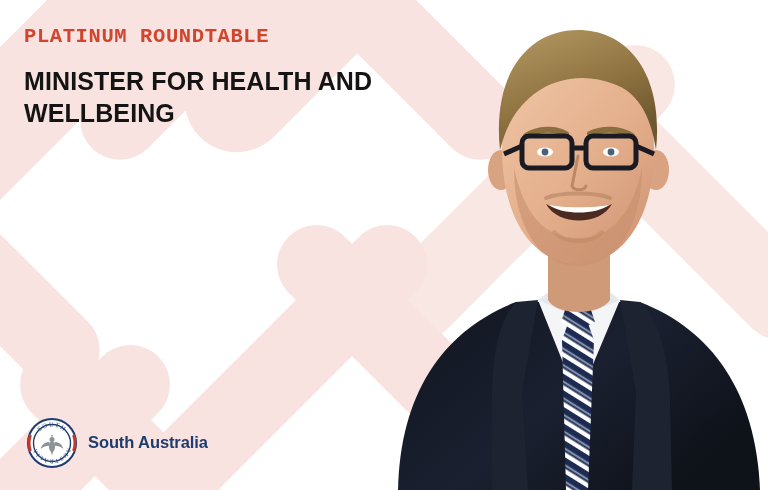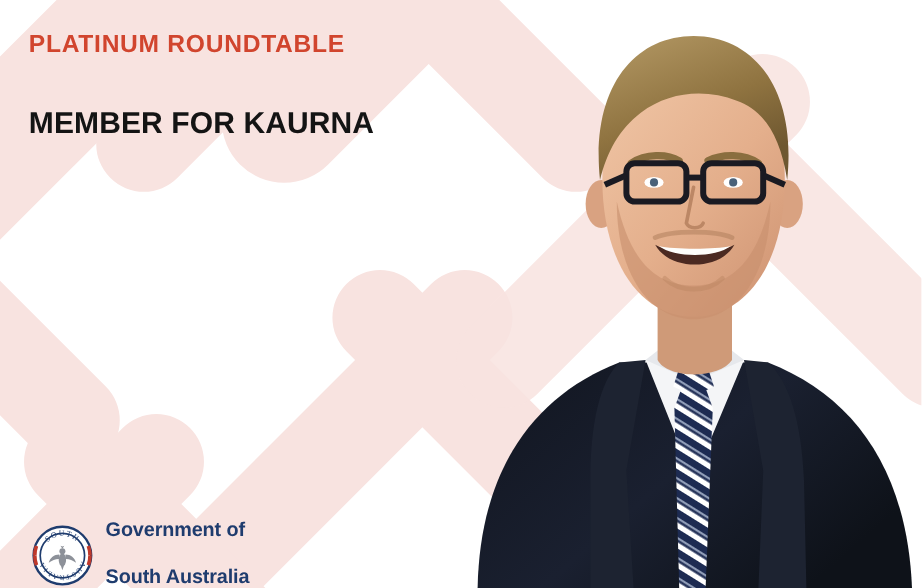--- a/index.html
+++ b/index.html
@@ -38,20 +38,21 @@
     z-index: 3;
   }
   .eyebrow {
     font-size: 20.5px;
     font-weight: 700;
     letter-spacing: 0.6px;
     color: #d1452e;
     line-height: 1.1;
     margin: 0 0 16px 0;
     white-space: nowrap;
+    font-family: Liberation Mono, monospace;
   }
   .headline {
     font-size: 25px;
     font-weight: 700;
     letter-spacing: 0.1px;
     color: #141414;
     line-height: 1.28;
     margin: 0;
     max-width: 400px;
   }
@@ -138,21 +139,21 @@
 
         <g transform="translate(600,120) scale(1.28)" opacity="0.85">
           <use href="#chev"></use>
         </g>
       </g>
     </svg>
   </div>
 
   <div class="text-block">
     <div class="eyebrow">PLATINUM ROUNDTABLE</div>
-    <div class="headline second">MEMBER FOR KAURNA</div>
+    <div class="headline">MINISTER FOR HEALTH AND WELLBEING</div>
   </div>
 
 
   <div class="gov-logo">
     <svg class="gov-crest" width="52" height="52" viewBox="0 0 52 52" xmlns="http://www.w3.org/2000/svg" aria-hidden="true">
       <circle cx="26" cy="26" r="24" fill="#ffffff" stroke="#1f3c6e" stroke-width="2"></circle>
       <circle cx="26" cy="26" r="18.5" fill="#ffffff" stroke="#1f3c6e" stroke-width="1.4"></circle>
 
       <path d="M3 26 A23 23 0 0 1 4.4 18" stroke="#c0392b" stroke-width="3" fill="none"></path>
       <path d="M49 26 A23 23 0 0 0 47.6 18" stroke="#c0392b" stroke-width="3" fill="none"></path>
@@ -173,21 +174,20 @@
       <g fill="#8d9199">
         <ellipse cx="26" cy="29.5" rx="3.1" ry="5.4"></ellipse>
         <circle cx="26" cy="22.4" r="2.5"></circle>
         <path d="M26 20.2 l1.6 -2.4 l-1.6 0.7 l-1.6 -0.7 z"></path>
         <path d="M23.4 25 C19 25 15.8 27.6 14.6 32 C17.6 29.6 20.6 28.6 23.6 28.8 z"></path>
         <path d="M28.6 25 C33 25 36.2 27.6 37.4 32 C34.4 29.6 31.4 28.6 28.4 28.8 z"></path>
         <path d="M24.6 34 l1.4 4.2 l1.4 -4.2 z"></path>
       </g>
     </svg>
     <div class="gov-text">
-      <div>Government of</div>
       <div>South Australia</div>
     </div>
   </div>
 
   <div class="portrait">
     <svg viewBox="0 0 380 490" xmlns="http://www.w3.org/2000/svg" aria-hidden="true">
       <defs>
         <clipPath id="portraitClip">
             <rect x="0" y="0" width="380" height="490"></rect>
           </clipPath>

